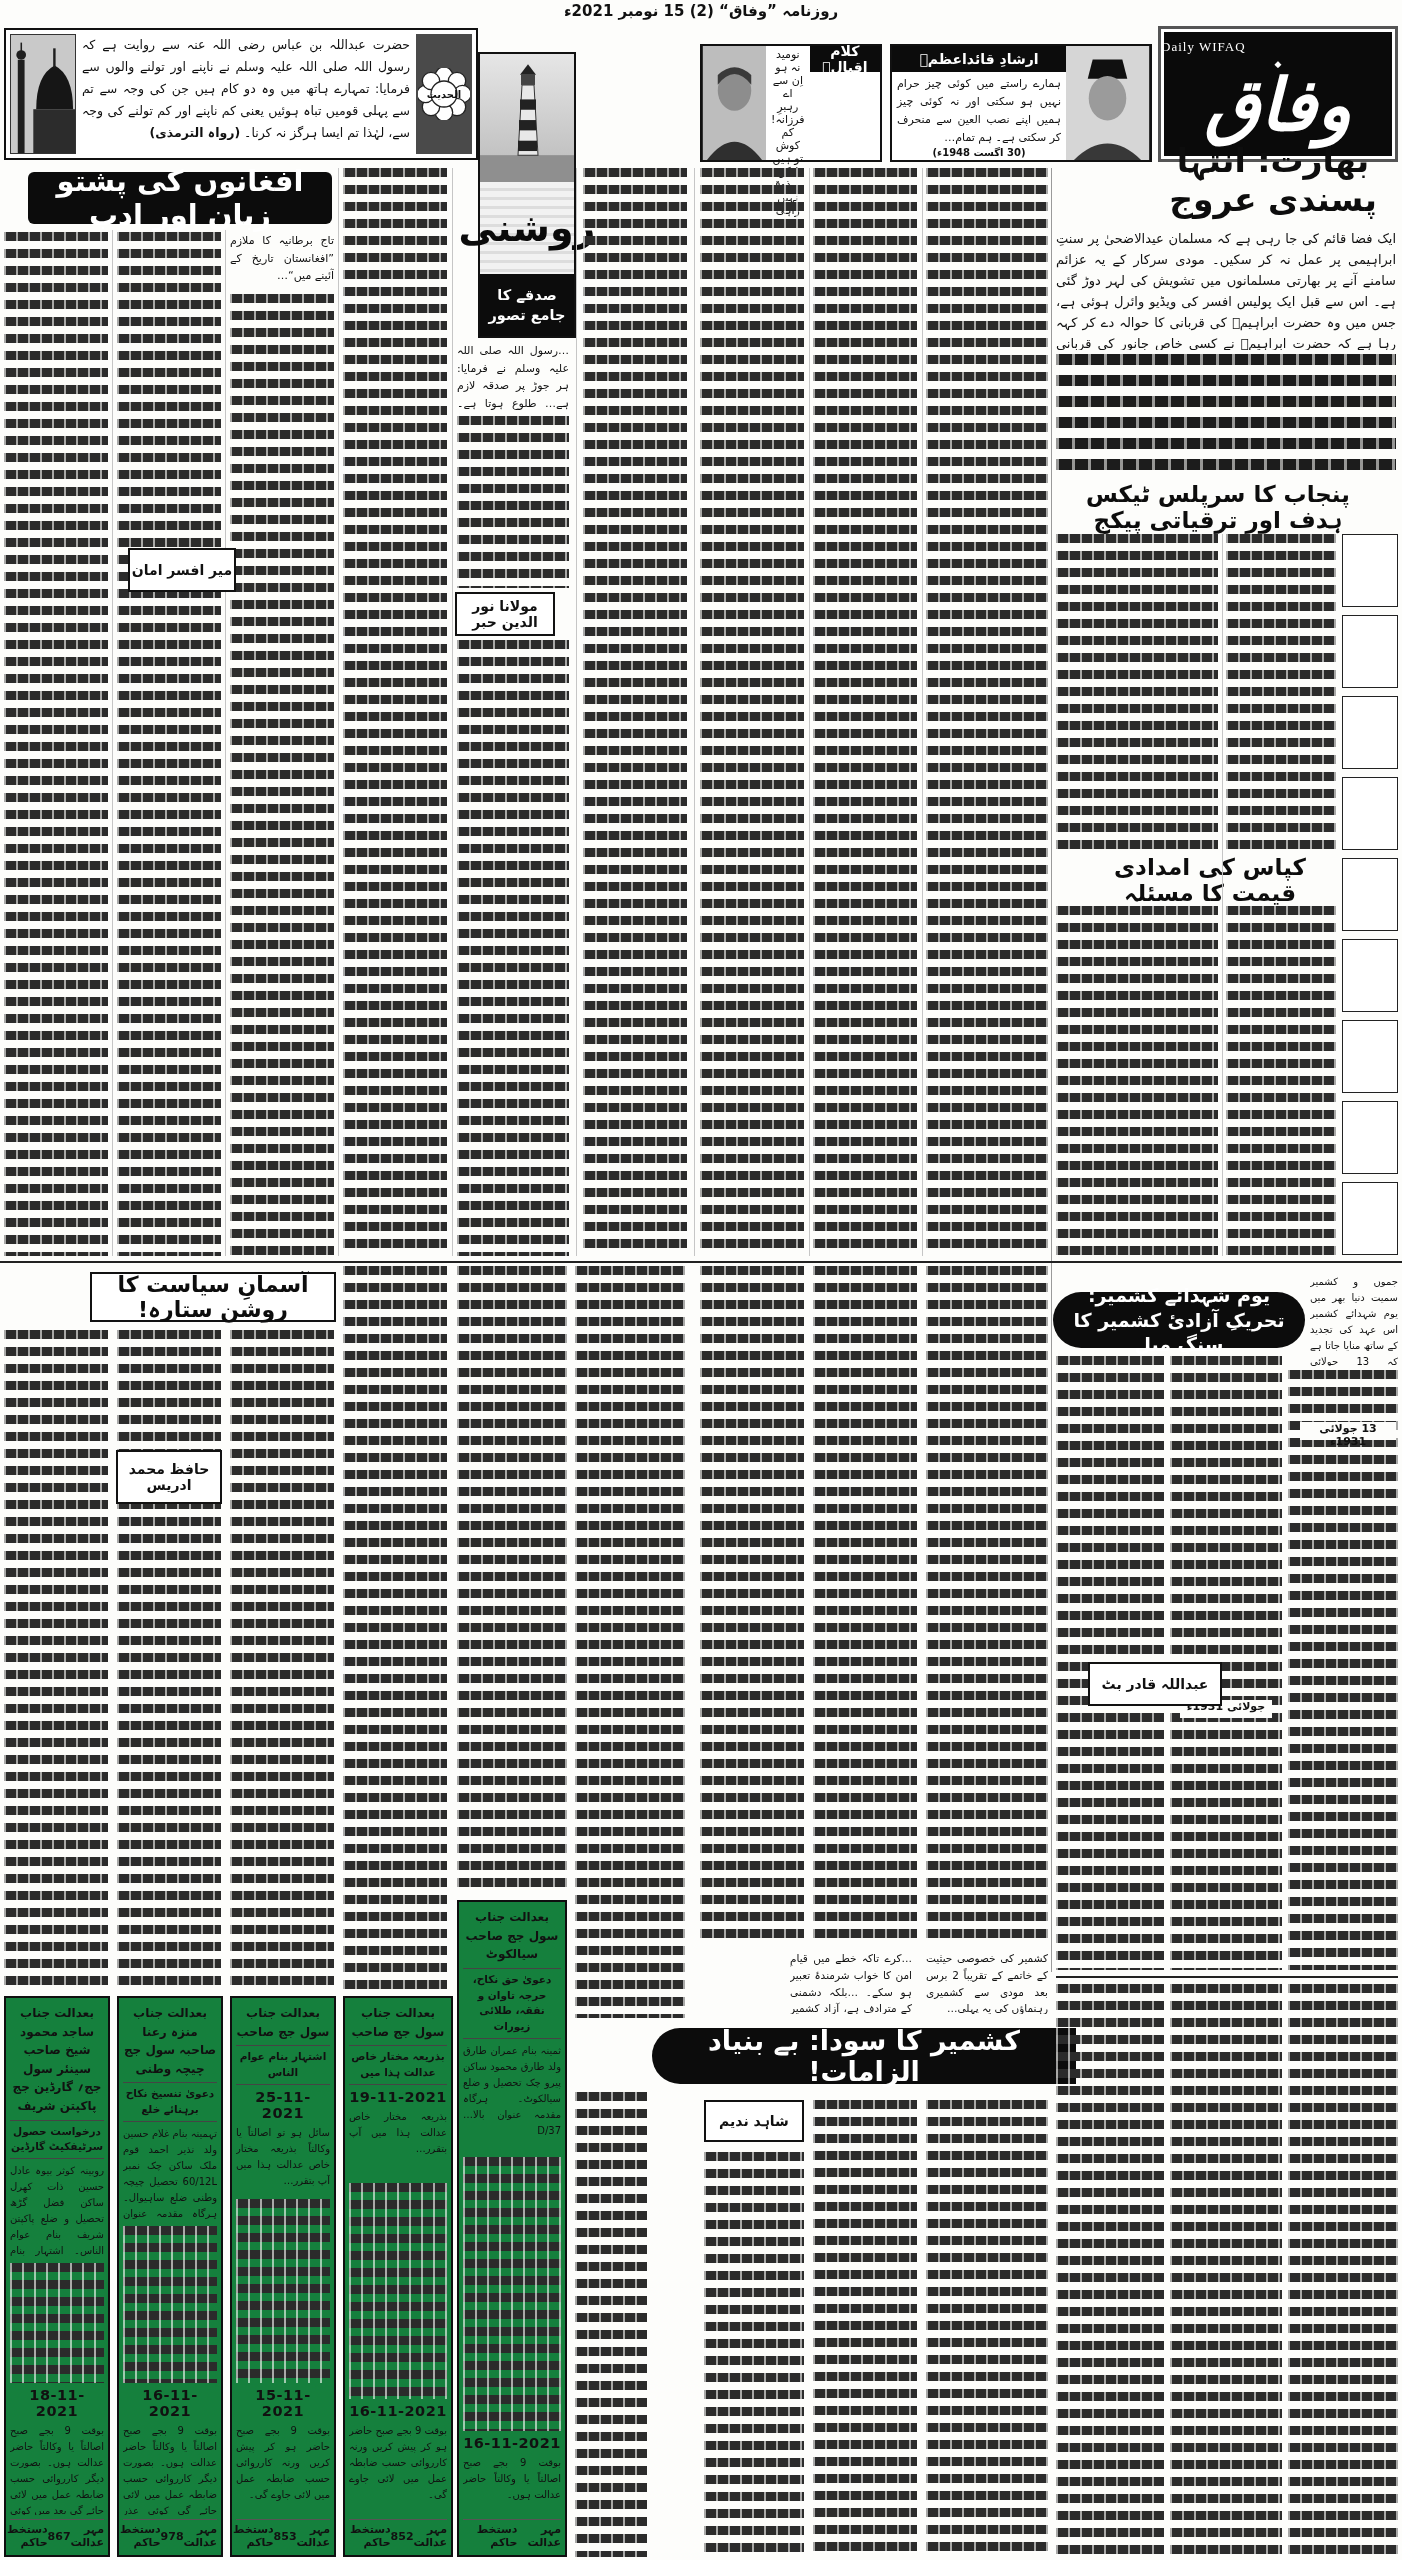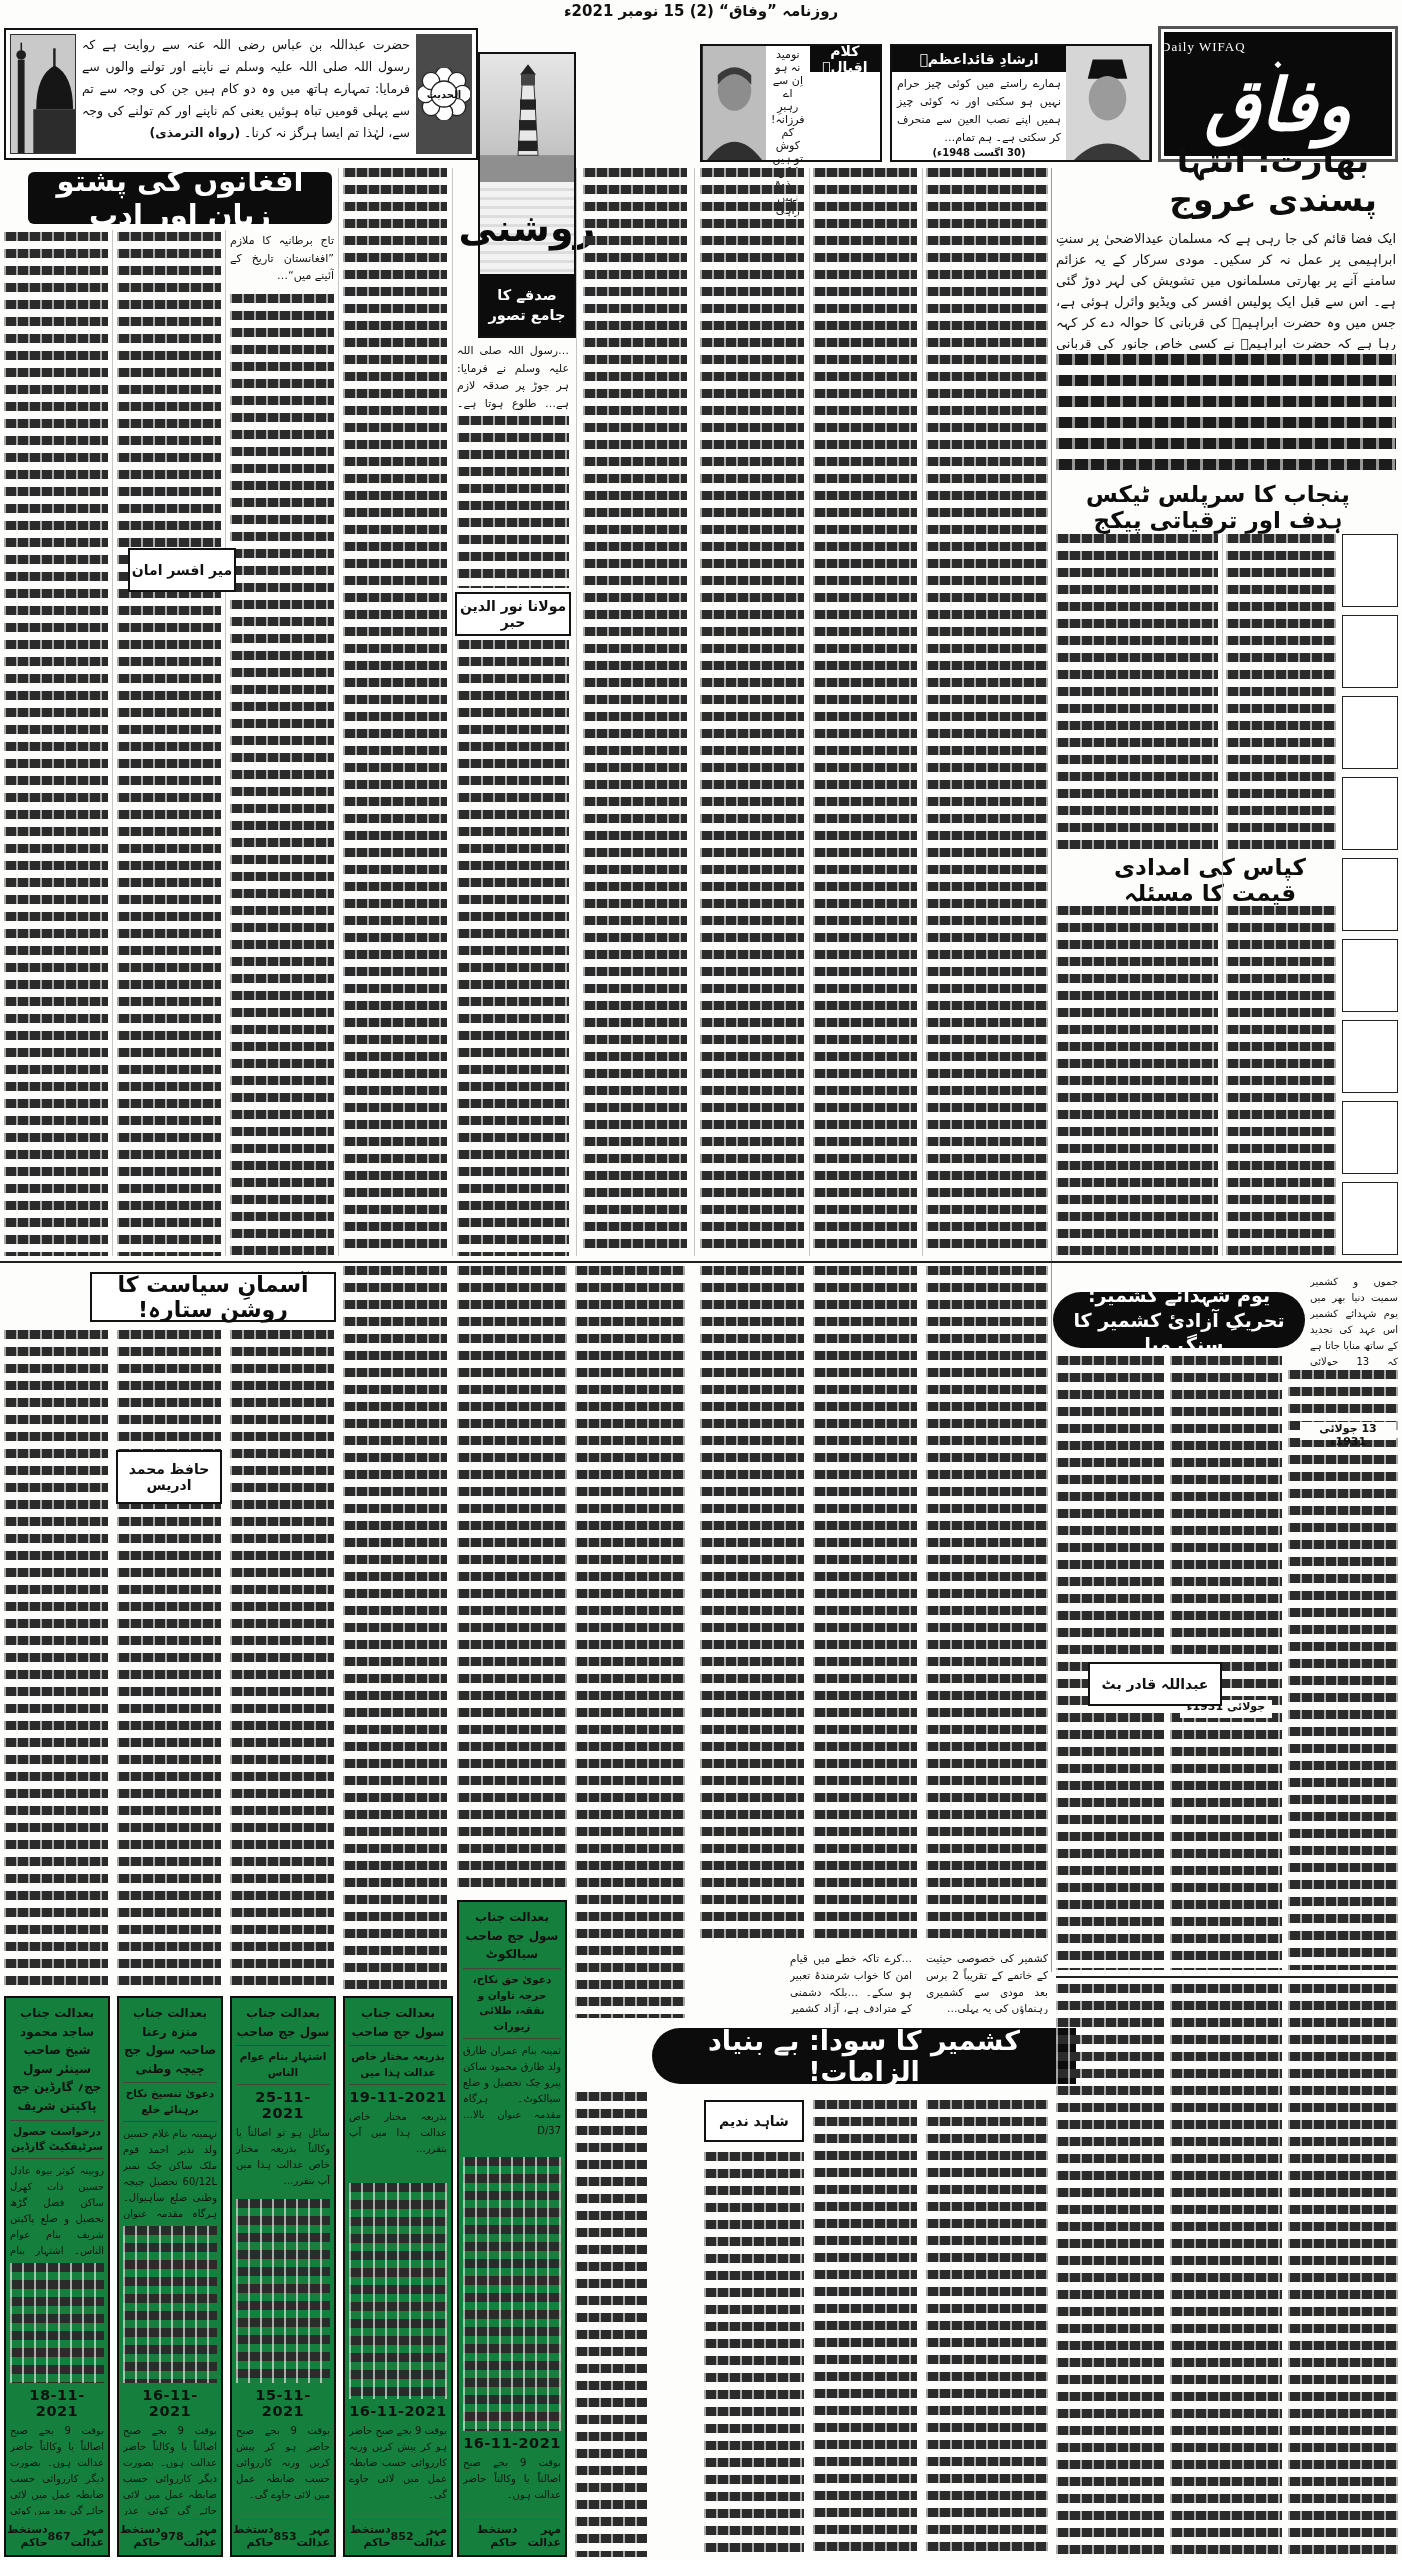--- a/index.html
+++ b/index.html
@@ -144,21 +144,21 @@
   <div class="abs urdu lead" style="left:230px;top:232px;width:104px;height:58px">تاج برطانیہ کا ملازم ”افغانستان تاریخ کے آئینے میں“…</div>
   <div class="abs sim" style="left:230px;top:294px;width:104px;height:962px"></div>
   <div class="abs sim" style="left:117px;top:232px;width:104px;height:1024px"></div>
   <div class="abs sim" style="left:4px;top:232px;width:104px;height:1024px"></div>
   <div class="abs byline urdu" style="left:128px;top:548px;width:108px;height:44px">میر افسر امان</div>
 
   <div class="abs sim" style="left:343px;top:168px;width:104px;height:1088px"></div>
 
   <div class="abs urdu lead" style="left:457px;top:342px;width:112px;height:70px">…رسول اللہ صلی اللہ علیہ وسلم نے فرمایا: ہر جوڑ پر صدقہ لازم ہے… طلوع ہوتا ہے۔ تم…</div>
   <div class="abs sim" style="left:457px;top:416px;width:112px;height:172px"></div>
-  <div class="abs byline urdu" style="left:455px;top:592px;width:116px;height:44px">مولانا نور الدین حبر</div>
+  <div class="abs byline urdu" style="left:455px;top:592px;width:100px;height:44px">مولانا نور الدین حبر</div>
   <div class="abs sim" style="left:457px;top:640px;width:112px;height:616px"></div>
 
   <div class="abs sim" style="left:583px;top:168px;width:104px;height:1088px"></div>
   <div class="abs sim" style="left:700px;top:168px;width:104px;height:1088px"></div>
   <div class="abs sim" style="left:813px;top:168px;width:104px;height:1088px"></div>
   <div class="abs sim" style="left:926px;top:168px;width:122px;height:1088px"></div>
 
   <div class="abs h-plain urdu" style="left:1150px;top:176px;width:246px;height:46px;font-size:33px">بھارت: انتہا پسندی عروج پر</div>
   <div class="abs urdu lead" style="left:1056px;top:228px;width:340px;height:122px;font-size:13px;line-height:1.62">ایک فضا قائم کی جا رہی ہے کہ مسلمان عیدالاضحیٰ پر سنتِ ابراہیمی پر عمل نہ کر سکیں۔ مودی سرکار کے یہ عزائم سامنے آنے پر بھارتی مسلمانوں میں تشویش کی لہر دوڑ گئی ہے۔ اس سے قبل ایک پولیس افسر کی ویڈیو وائرل ہوئی ہے، جس میں وہ حضرت ابراہیمؑ کی قربانی کا حوالہ دے کر کہہ رہا ہے کہ حضرت ابراہیمؑ نے کسی خاص جانور کی قربانی دینے کا نہیں کہا۔ لہٰذا مسلمان کسی ایسے جانور کی قربانی نہ کریں، جس پر بھارت میں پابندی عائد ہے۔ ویڈیو میں پولیس افسر دھمکی آمیز لہجے میں کہہ رہا ہے کہ ایسا کرنے والوں کے خلاف سخت…</div>
   <div class="abs sim-wide" style="left:1056px;top:354px;width:340px;height:124px"></div>

